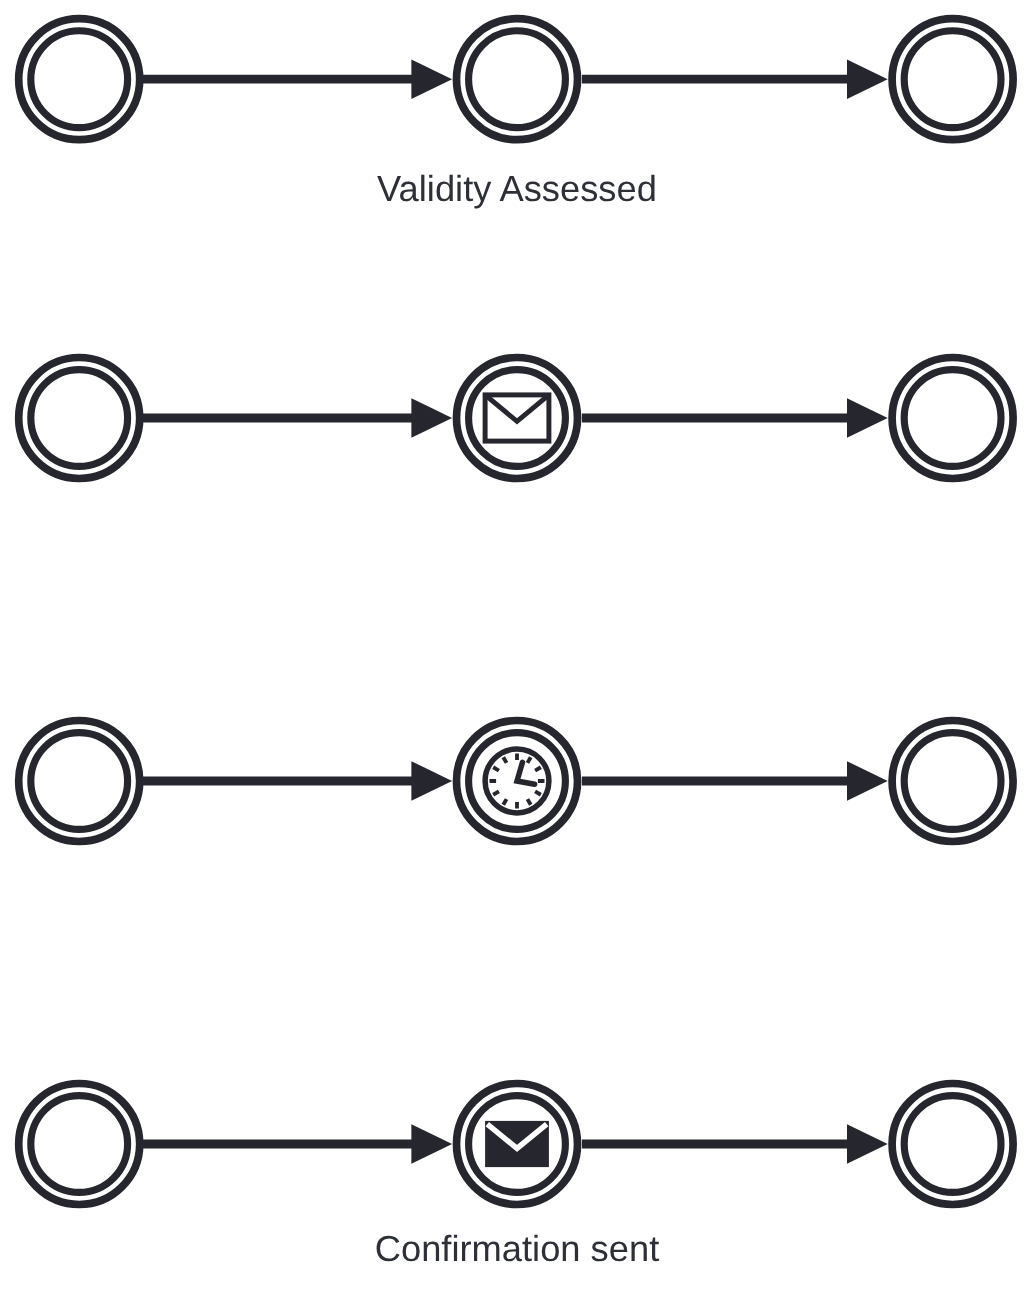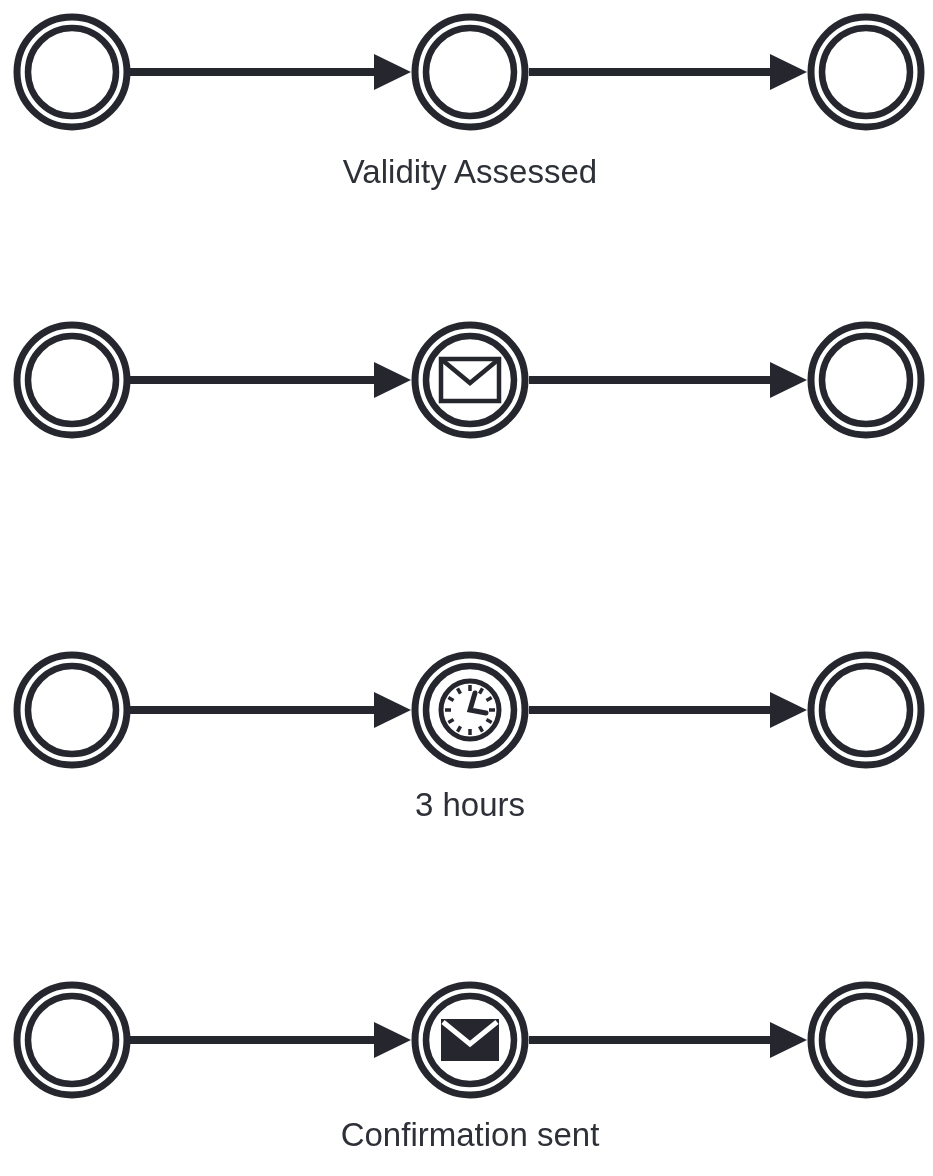--- a/index.html
+++ b/index.html
@@ -105,21 +105,20 @@
           <line class="clock-tick" x1="0" y1="-25" x2="0" y2="-19" transform="rotate(270)"></line>
           <line class="clock-tick" x1="0" y1="-25" x2="0" y2="-19" transform="rotate(300)"></line>
           <line class="clock-tick" x1="0" y1="-25" x2="0" y2="-19" transform="rotate(330)"></line>
         </g>
         <polyline class="clock-hand" points="5,-17 0,0 16,3"></polyline>
       </g>
     </g>
     <use href="#flow-2"></use>
     <use href="#double-circle" x="866" y="65"></use>
   </svg>
-  <div id="label-3" class="label">3 hours</div>
 
   <svg id="row-svg-4" class="row-svg" viewBox="0 0 933 130">
     <use href="#double-circle" x="72" y="65"></use>
     <use href="#flow-1"></use>
     <g>
       <use href="#double-circle" x="470" y="65"></use>
       <g transform="translate(470,65)">
         <rect class="icon-fill" x="-29" y="-21" width="58" height="42"></rect>
         <polyline class="icon-fill-line" points="-27,-18 0,4 27,-18"></polyline>
       </g>

